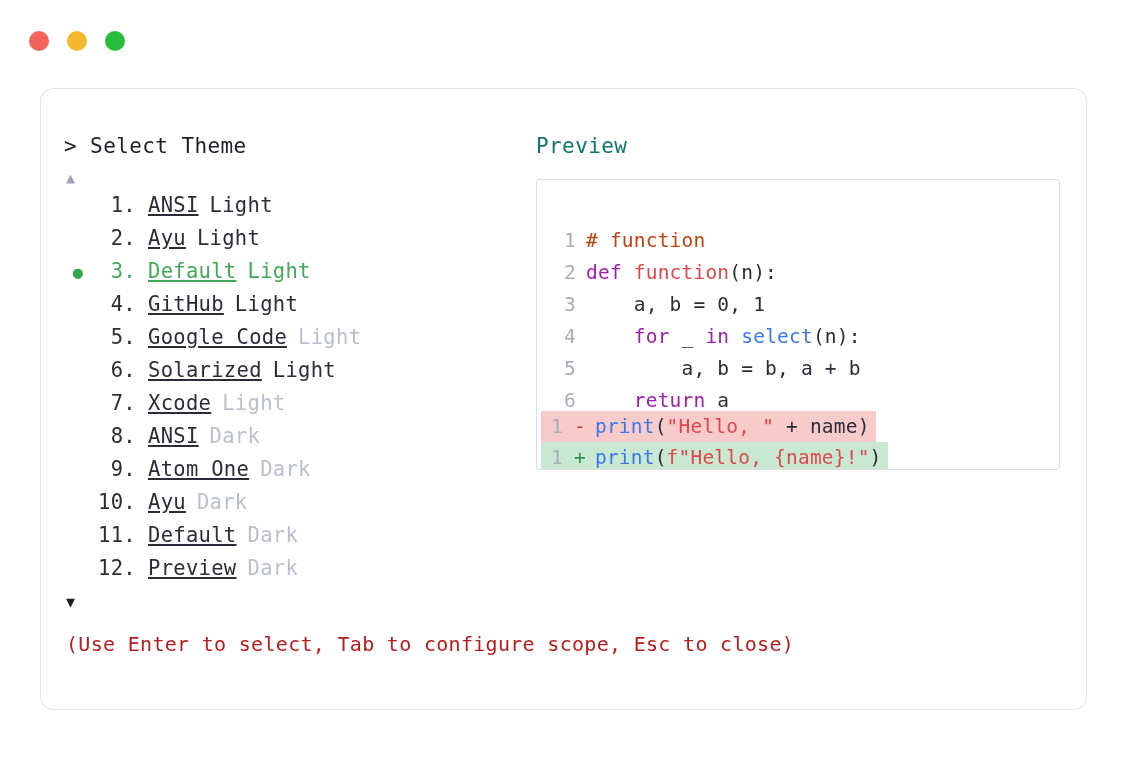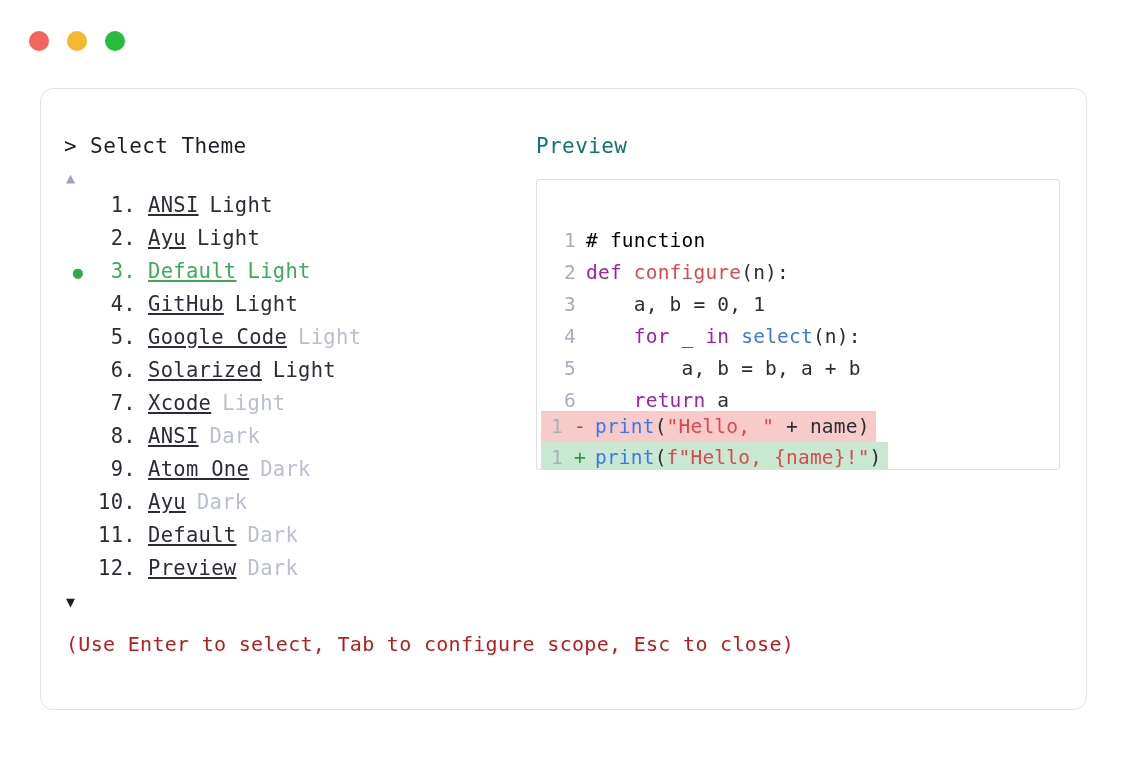--- a/index.html
+++ b/index.html
@@ -196,21 +196,21 @@
     width: 24px;
     text-align: right;
     color: #a8aebd;
     padding-right: 10px;
   }
   .code-text {
     color: #2c2c38;
   }
 
   
-  .tok-comment  { color: #000000; }
+  .tok-comment  { color: #c2410c; }
   .tok-keyword  { color: #a21caf; }
   .tok-func     { color: #e0474c; }
   .tok-plain    { color: #2c2c38; }
   .tok-string   { color: #e0474c; }
   .tok-builtin  { color: #3b78ec; }
 
   
   #diff-block {
     position: absolute;
     left: 4px;
@@ -281,21 +281,21 @@
     </div>
 
     <div id="hint-line">(Use Enter to select, Tab to configure scope, Esc to close)</div>
 
     <div id="preview-panel">
       <div id="preview-title">Preview</div>
 
       <div id="preview-box">
         <div id="code-block">
             <div class="code-line"><span class="line-no">1</span><span class="code-text"><span class="tok-comment"># function</span></span></div>
-            <div class="code-line"><span class="line-no">2</span><span class="code-text"><span class="tok-keyword">def </span><span class="tok-func">configure</span><span class="tok-plain">(n):</span></span></div>
+            <div class="code-line"><span class="line-no">2</span><span class="code-text"><span class="tok-keyword">def </span><span class="tok-func">function</span><span class="tok-plain">(n):</span></span></div>
             <div class="code-line"><span class="line-no">3</span><span class="code-text"><span class="tok-plain">    a, b = 0, 1</span></span></div>
             <div class="code-line"><span class="line-no">4</span><span class="code-text"><span class="tok-plain">    </span><span class="tok-keyword">for</span><span class="tok-plain"> _ </span><span class="tok-keyword">in</span><span class="tok-plain"> </span><span class="tok-builtin">select</span><span class="tok-plain">(n):</span></span></div>
             <div class="code-line"><span class="line-no">5</span><span class="code-text"><span class="tok-plain">        a, b = b, a + b</span></span></div>
             <div class="code-line"><span class="line-no">6</span><span class="code-text"><span class="tok-plain">    </span><span class="tok-keyword">return</span><span class="tok-plain"> a</span></span></div>
           </div>
         <div id="diff-block">
             <div class="diff-line is-removed"><span class="line-no">1</span><span class="diff-sign">-</span><span class="diff-body"><span class="tok-builtin">print</span><span class="tok-plain">(</span><span class="tok-string">"Hello, "</span><span class="tok-plain"> + name)</span></span></div>
             <div class="diff-line is-added"><span class="line-no">1</span><span class="diff-sign">+</span><span class="diff-body"><span class="tok-builtin">print</span><span class="tok-plain">(</span><span class="tok-string">f"Hello, {name}!"</span><span class="tok-plain">)</span></span></div>
           </div>
       </div>

